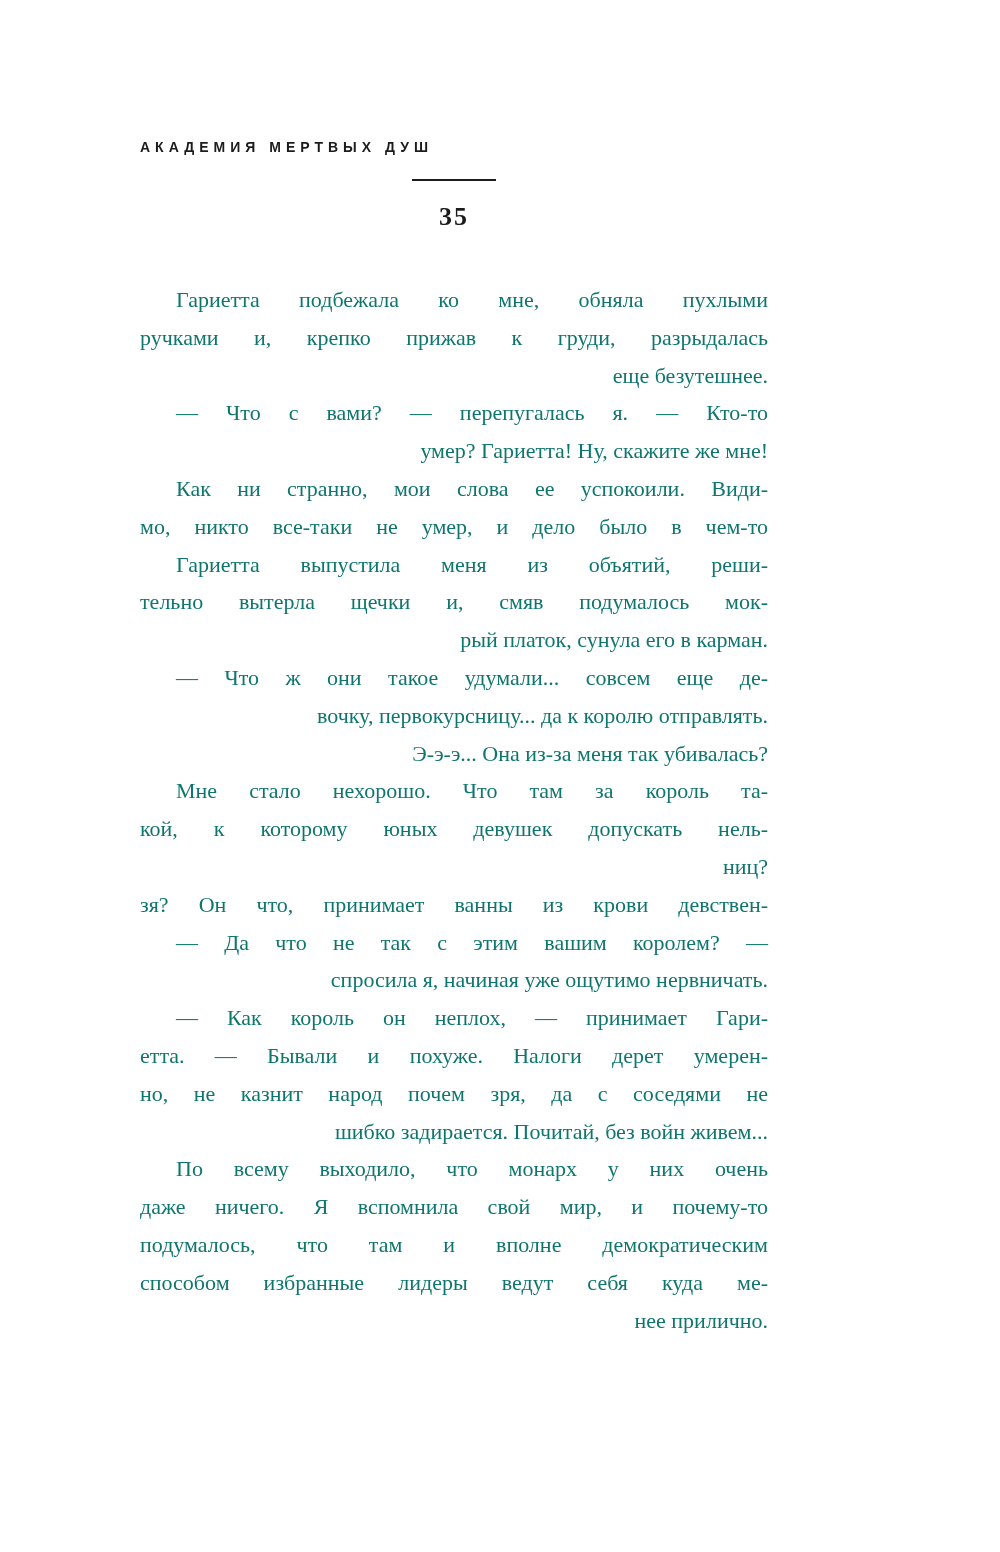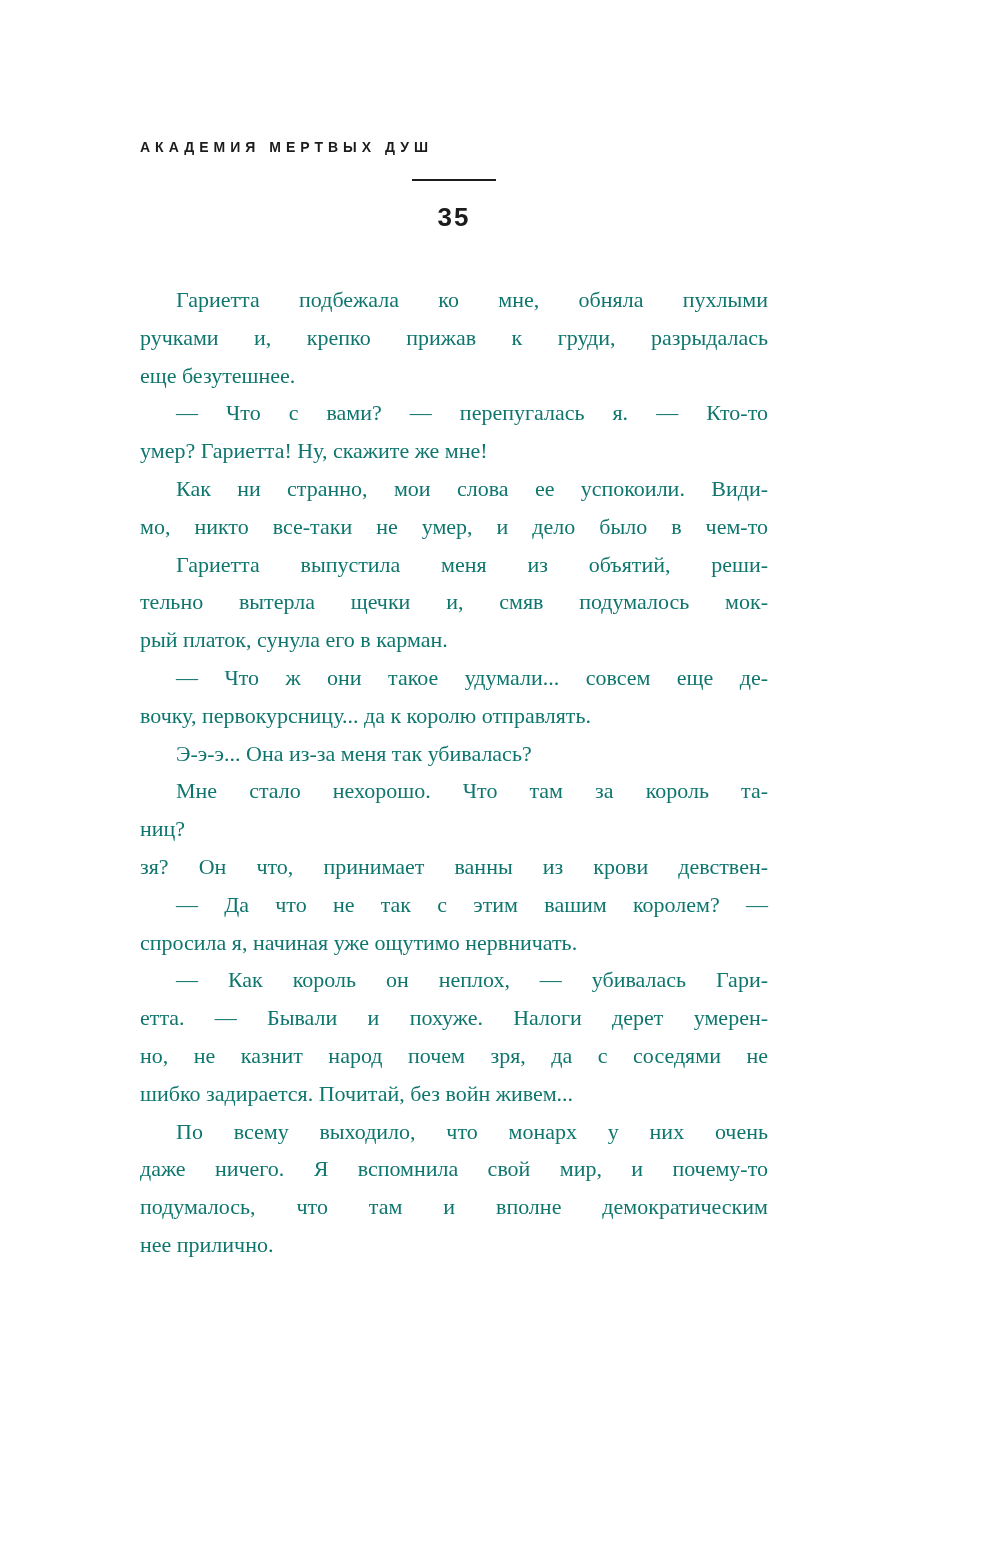--- a/index.html
+++ b/index.html
@@ -49,41 +49,41 @@
     height: 2px;
     margin: 0 auto;
     background: #1d1d1d;
   }
   .chapter-number {
     position: absolute;
     top: 203px;
     left: 140px;
     width: 628px;
     text-align: center;
-    font-family: Liberation Sans, sans-serif;
+    font-family: Liberation Serif, serif;
     font-size: 26px;
     font-weight: 700;
     letter-spacing: 2px;
     line-height: 28px;
     color: #1c1c1c;
   }
   
   .page-body {
     position: absolute;
     top: 281px;
     left: 140px;
     width: 628px;
     font-family: "Liberation Serif", "DejaVu Serif", serif;
     font-size: 22px;
     line-height: 37.8px;
     color: #0f766e;
   }
   .line {
     height: 37.8px;
-    text-align: left;
+    text-align: right;
   }
   .line.j {
     text-align: justify;
     text-align-last: justify;
   }
   .line.indent {
     text-indent: 36px;
   }
 </style>
 </head>
@@ -107,27 +107,29 @@
       <div class="line">умер? Гариетта! Ну, скажите же мне!</div>
       <div class="line indent j">Как ни странно, мои слова ее успокоили. Види-</div>
       <div class="line j">мо, никто все-таки не умер, и дело было в чем-то</div>
       <div class="line indent j">Гариетта выпустила меня из объятий, реши-</div>
       <div class="line j">тельно вытерла щечки и, смяв подумалось мок-</div>
       <div class="line">рый платок, сунула его в карман.</div>
       <div class="line indent j">— Что ж они такое удумали... совсем еще де-</div>
       <div class="line">вочку, первокурсницу... да к королю отправлять.</div>
       <div class="line indent">Э-э-э... Она из-за меня так убивалась?</div>
       <div class="line indent j">Мне стало нехорошо. Что там за король та-</div>
+      <div class="line j">кой, к которому юных девушек допускать нель-</div>
       <div class="line">ниц?</div>
       <div class="line j">зя? Он что, принимает ванны из крови девствен-</div>
       <div class="line indent j">— Да что не так с этим вашим королем? —</div>
       <div class="line">спросила я, начиная уже ощутимо нервничать.</div>
-      <div class="line indent j">— Как король он неплох, — убивалась Гари-</div>
+      <div class="line indent j">— Как король он неплох, — принимает Гари-</div>
       <div class="line j">етта. — Бывали и похуже. Налоги дерет умерен-</div>
       <div class="line j">но, не казнит народ почем зря, да с соседями не</div>
       <div class="line">шибко задирается. Почитай, без войн живем...</div>
       <div class="line indent j">По всему выходило, что монарх у них очень</div>
       <div class="line j">даже ничего. Я вспомнила свой мир, и почему-то</div>
       <div class="line j">подумалось, что там и вполне демократическим</div>
+      <div class="line j">способом избранные лидеры ведут себя куда ме-</div>
       <div class="line">нее прилично.</div>
     </div>
 
 </div>
 
 </body></html>

